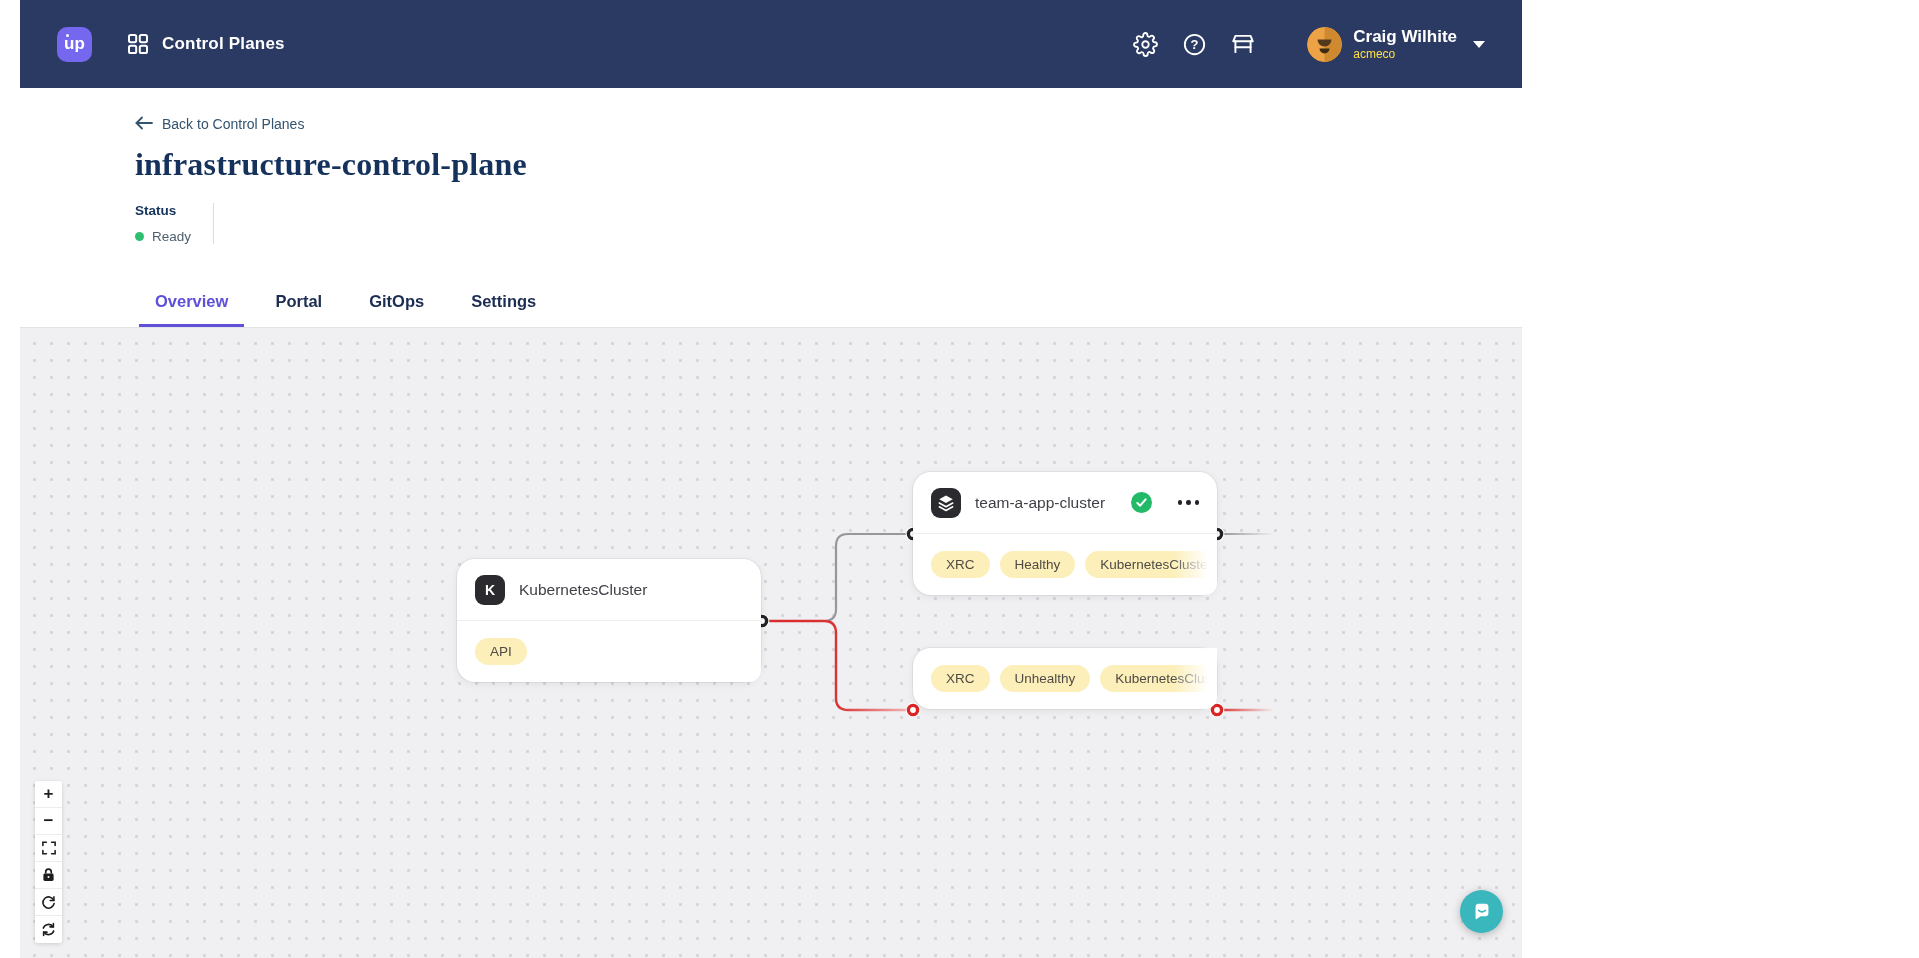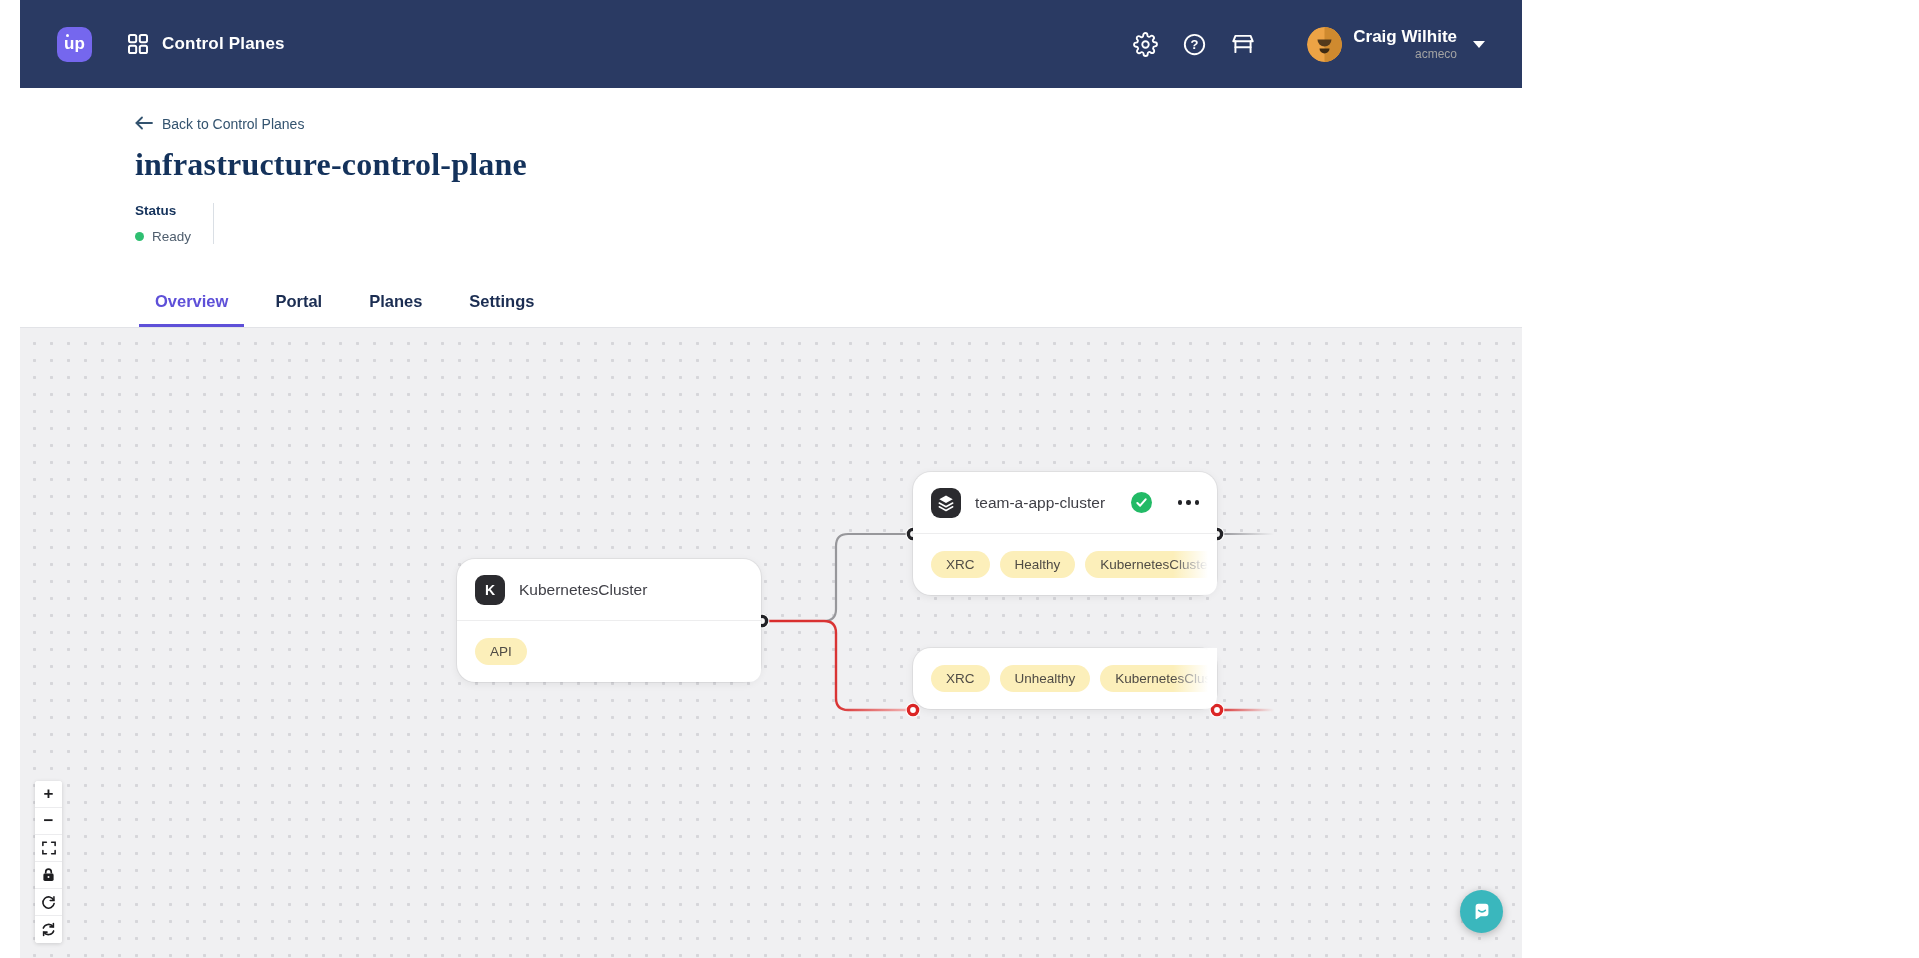--- a/index.html
+++ b/index.html
@@ -14,21 +14,21 @@
           position:relative; cursor:pointer; }
   .logo .logo-dot { position:absolute; top:7px; left:9px; width:3px; height:3px; border-radius:50%; background:#fff; }
   .nav-left-group { display:flex; align-items:center; margin-left:33px; gap:11px; }
   .nav-title { color:#fff; font-size:17px; font-weight:bold; letter-spacing:.2px; }
   .nav-right { margin-left:auto; display:flex; align-items:center; gap:23px; }
   .nav-icon-btn { width:26px; height:26px; display:flex; align-items:center; justify-content:center; cursor:pointer; }
   .user-chip { display:flex; align-items:center; margin-left:28px; cursor:pointer; }
   .avatar { width:35px; height:35px; border-radius:50%; overflow:hidden; flex:0 0 auto; }
   .user-text { margin-left:11px; line-height:1.05; }
   .user-name { color:#fff; font-size:17px; font-weight:bold; }
-  .user-org { color:#a3a3a3; font-size:12px; margin-top:2px;text-align:right; }
+  .user-org { color:#fde047; font-size:12px; margin-top:2px; }
   .caret { width:0; height:0; border-left:6px solid transparent; border-right:6px solid transparent;
            border-top:7px solid #fff; margin-left:16px; }
 
   
   .page-head { position:relative; height:239px; background:#ffffff; padding:28px 0 0 115px; }
   .back-link { display:inline-flex; align-items:flex-start; gap:9px; color:#33536f; font-size:14px; cursor:pointer; }
   .page-title { margin-top:12px; font-size:32px; font-weight:bold; color:#14325b; letter-spacing:.2px;font-family:Liberation Serif, serif; }
   .meta-row { display:flex; margin-top:20px; }
   .meta-col .meta-label { font-size:13.5px; font-weight:bold; color:#14325b; }
   .meta-val-row { display:flex; align-items:center; gap:8px; margin-top:11px; font-size:13.5px; color:#4e5d6d; }
@@ -156,21 +156,21 @@
           <span class="status-dot"></span>
           <span>Ready</span>
         </div>
       </div>
       <div class="meta-divider"></div>
     </div>
 
     <div class="tabs">
       <div class="tab active">Overview</div>
       <div class="tab">Portal</div>
-      <div class="tab">Planes</div>
+      <div class="tab">GitOps</div>
       <div class="tab">Settings</div>
     </div>
   </div>
 
   <div class="canvas">
 
     <svg class="edges" width="1919" height="631">
       <defs>
         <linearGradient id="redFade" x1="742" y1="0" x2="893" y2="0" gradientUnits="userSpaceOnUse">
           <stop offset="0" stop-color="#d92b2b"></stop>

